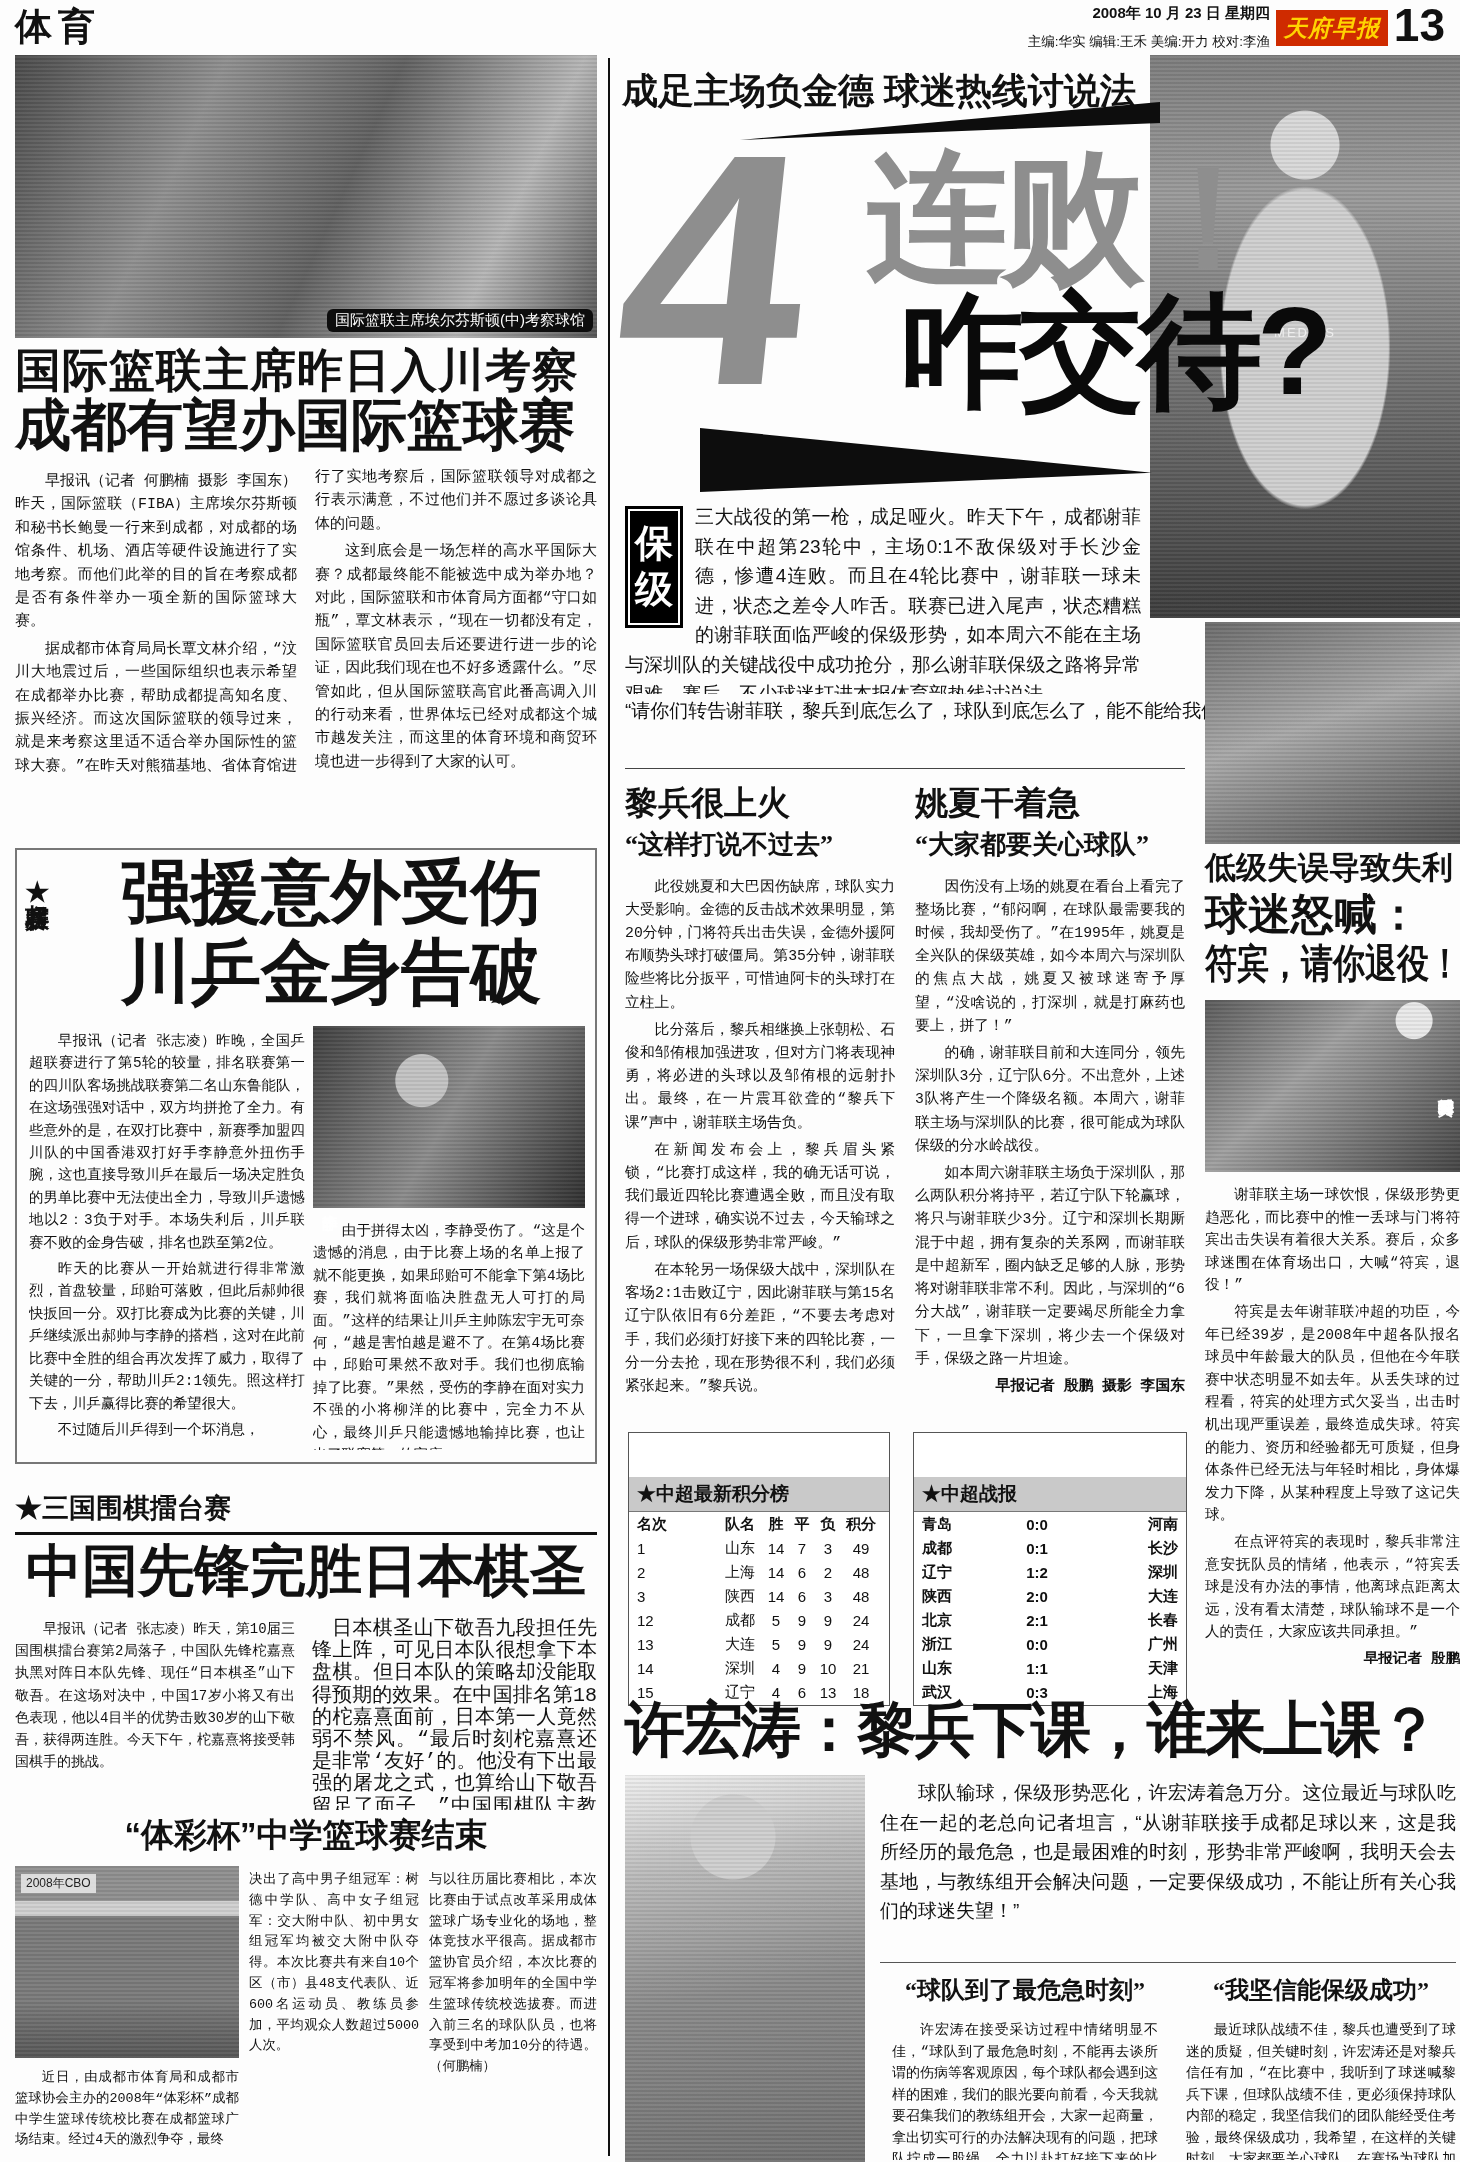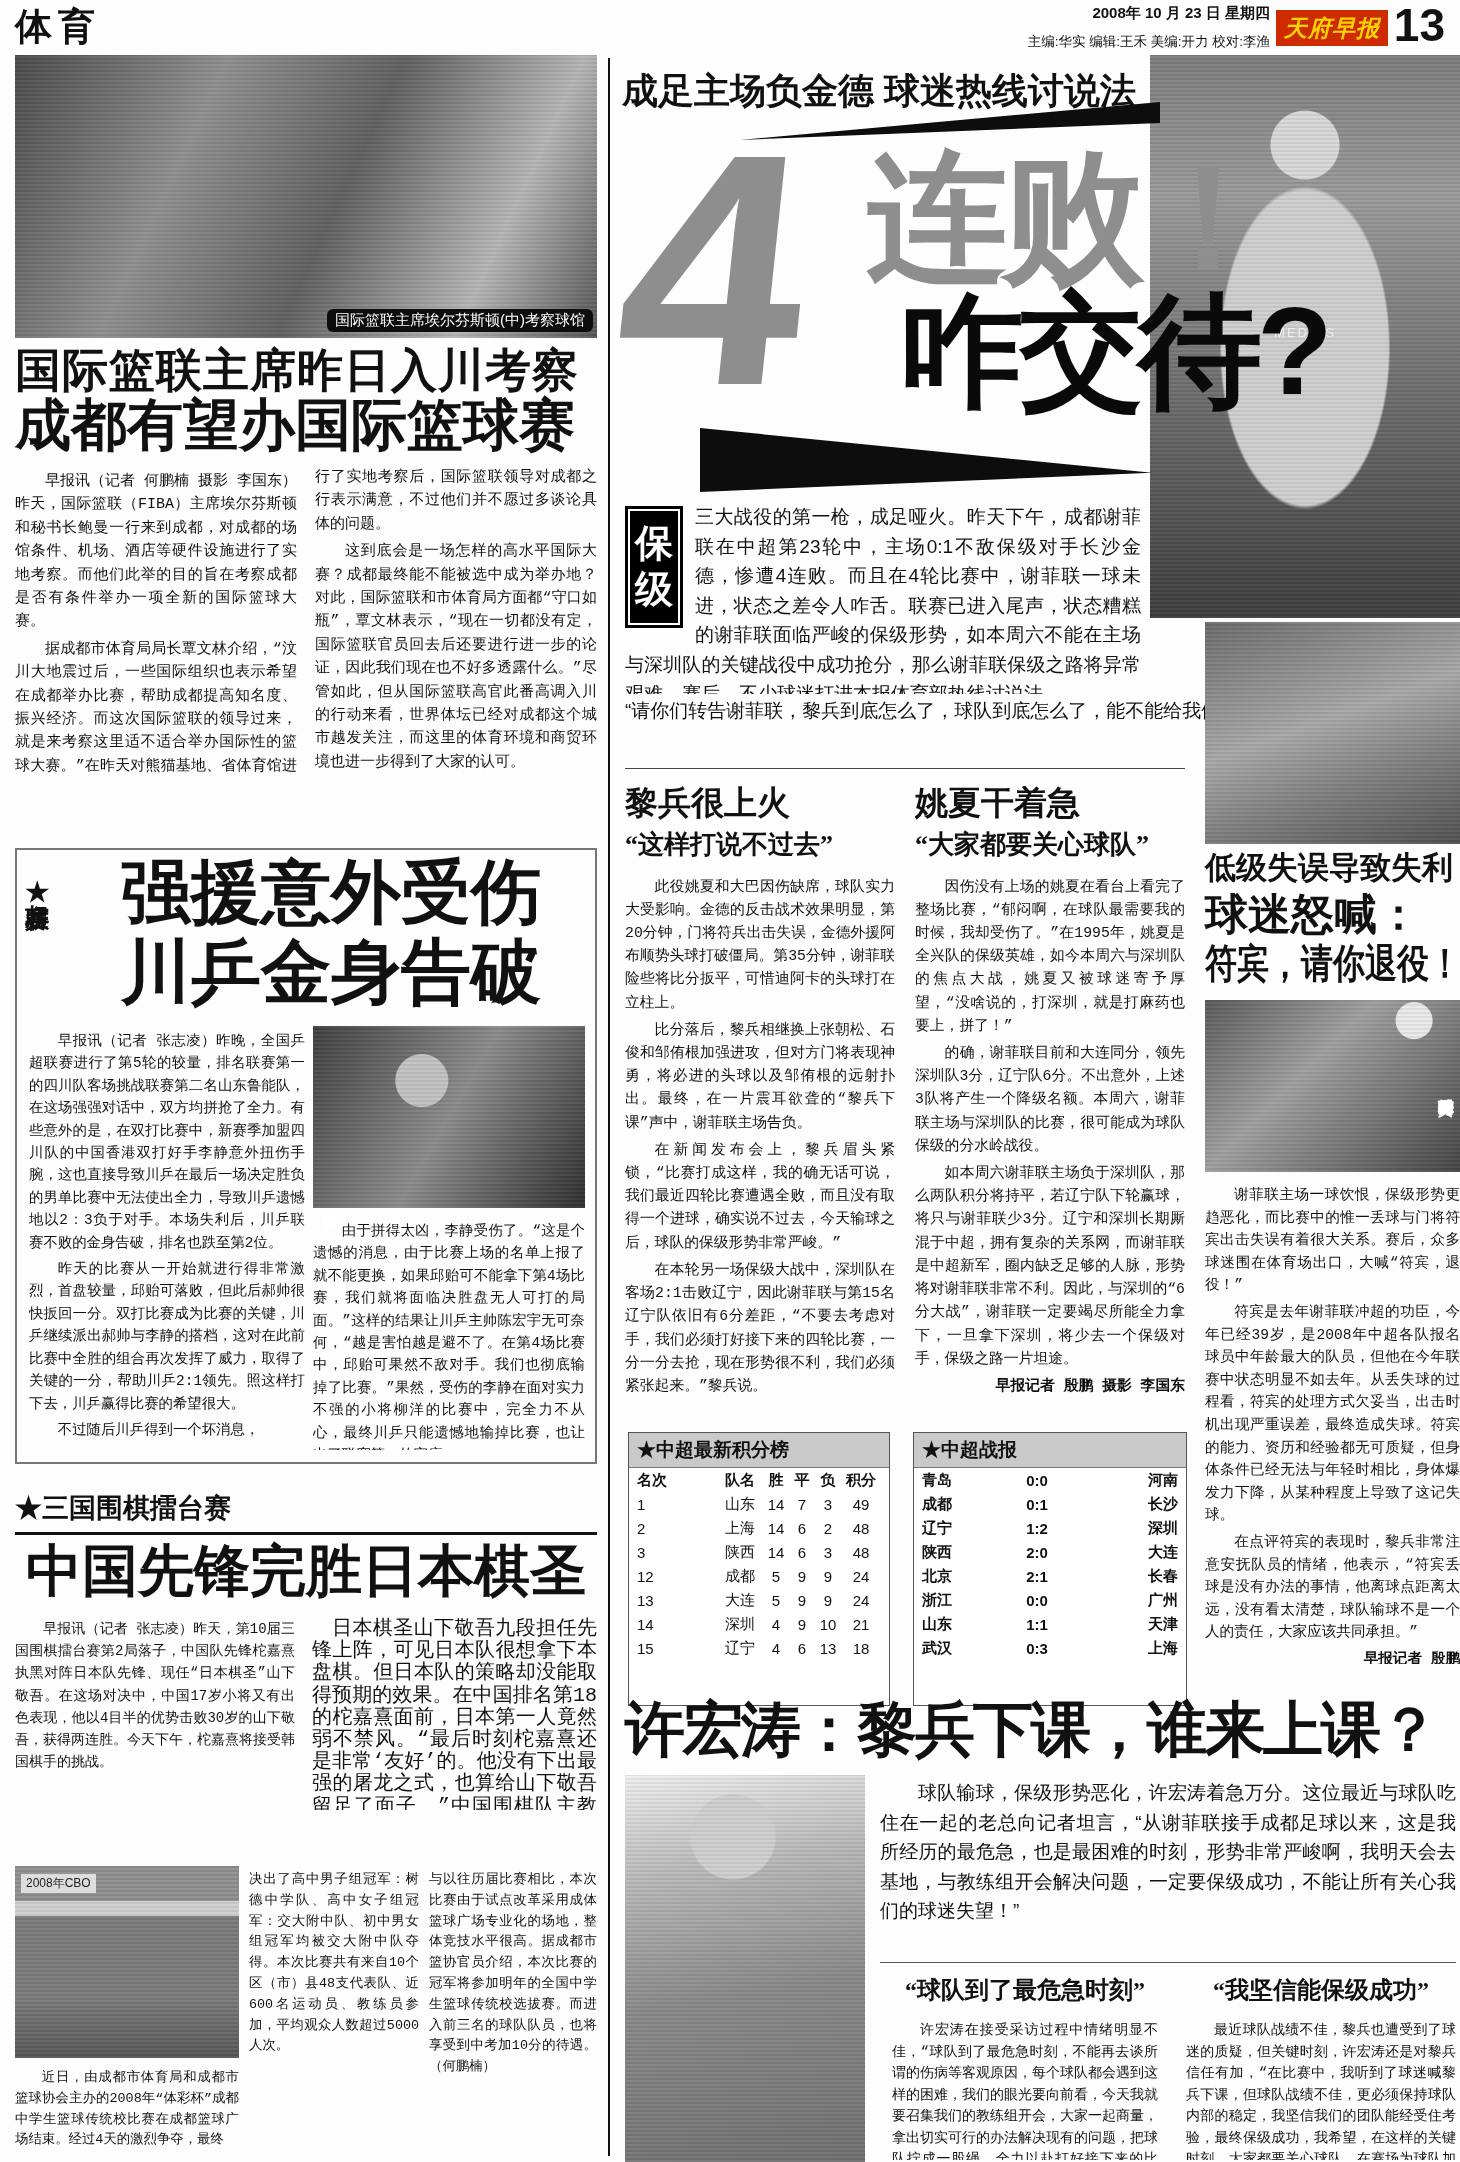--- a/index.html
+++ b/index.html
@@ -13,21 +13,21 @@
   .vtext{writing-mode:vertical-rl;text-orientation:upright;}
   .hl{font-weight:900;letter-spacing:0;line-height:1.05;}
   .serifq{font-family:"Liberation Serif",serif;font-weight:700;}
   .body-text{font-size:15px;line-height:23.5px;text-align:justify;overflow:hidden;}
   .body-text p{margin:4px 0 2px 0;text-indent:2em;font-family:Liberation Mono, monospace;}
   .cols2{column-count:2;column-gap:18px;}
   .byline{text-align:right;font-weight:700;text-indent:0 !important;}
   .rule{background:#111;}
   .wedge{background:#0d0d0d;}
   .tablebox{border:1px solid #555;background:#fff;font-size:15px;}
-  .tabletitle{background:#c9c9c9;font-weight:900;font-size:19px;padding:4px 8px;border-bottom:1px solid #777;}
+  .tabletitle{background:#c9c9c9;font-weight:900;font-size:19px;padding:4px 8px;border-bottom:1px solid #777;margin-top:44px;}
   .trow{display:flex;align-items:center;padding:2.5px 8px;}
   .trow span{display:block;}
   .thead{font-weight:900;}
   .st-rank{width:48px;} .st-team{width:70px;text-align:right;margin-right:8px;}
   .st-n{width:26px;text-align:center;} .st-pts{flex:1;text-align:center;}
   .rs-home{width:80px;font-weight:700;} .rs-score{width:70px;text-align:center;font-weight:700;}
   .rs-away{flex:1;text-align:right;font-weight:700;}
   .gray{color:#8e8e8e;}
   .boxframe{border:2px solid #777;}
 </style>
@@ -258,20 +258,21 @@
   <div class="abs hl" style="left:15px;top:1494px;font-size:27px;">★三国围棋擂台赛</div>
   <div class="abs rule" style="left:15px;top:1532px;width:582px;height:3px;"></div>
   <div class="abs hl" style="left:15px;top:1542px;width:582px;text-align:center;font-size:56px;">中国先锋完胜日本棋圣</div>
   <div class="abs body-text" style="left:15px;top:1614px;width:280px;height:196px;font-size:14px;line-height:22.2px;">
     <p>早报讯（记者 张志凌）昨天，第10届三国围棋擂台赛第2局落子，中国队先锋柁嘉熹执黑对阵日本队先锋、现任“日本棋圣”山下敬吾。在这场对决中，中国17岁小将又有出色表现，他以4目半的优势击败30岁的山下敬吾，获得两连胜。今天下午，柁嘉熹将接受韩国棋手的挑战。</p>
   </div>
   <div class="abs body-text" style="left:312px;top:1614px;width:285px;height:196px;font-size:20px;line-height:22.2px;">
     <p style="text-indent:1em;">日本棋圣山下敬吾九段担任先锋上阵，可见日本队很想拿下本盘棋。但日本队的策略却没能取得预期的效果。在中国排名第18的柁嘉熹面前，日本第一人竟然弱不禁风。“最后时刻柁嘉熹还是非常‘友好’的。他没有下出最强的屠龙之式，也算给山下敬吾留足了面子。”中国围棋队主教练马晓春赛后评价说。</p>
   </div>
 
+  <div class="abs hl" style="left:15px;top:1818px;width:582px;text-align:center;font-size:33px;">“体彩杯”中学篮球赛结束</div>
   <div class="abs photo" style="left:15px;top:1866px;width:224px;height:192px;background:
        linear-gradient(180deg,#8f8f8f 0 18%,#d0d0d0 18% 26%,#7a7a7a 26% 70%,#565656 100%);">
     <div style="position:absolute;left:6px;top:8px;color:#222;background:rgba(235,235,235,.85);font-size:12px;padding:1px 5px;z-index:3;">2008年CBO</div>
   </div>
   <div class="abs body-text" style="left:15px;top:2064px;width:224px;height:96px;font-size:13.4px;line-height:20.8px;">
     <p>近日，由成都市体育局和成都市篮球协会主办的2008年“体彩杯”成都中学生篮球传统校比赛在成都篮球广场结束。经过4天的激烈争夺，最终</p>
   </div>
   <div class="abs body-text" style="left:249px;top:1866px;width:170px;height:294px;font-size:13.4px;line-height:20.8px;">
     <p style="text-indent:0;">决出了高中男子组冠军：树德中学队、高中女子组冠军：交大附中队、初中男女组冠军均被交大附中队夺得。本次比赛共有来自10个区（市）县48支代表队、近600名运动员、教练员参加，平均观众人数超过5000人次。</p>
   </div>

